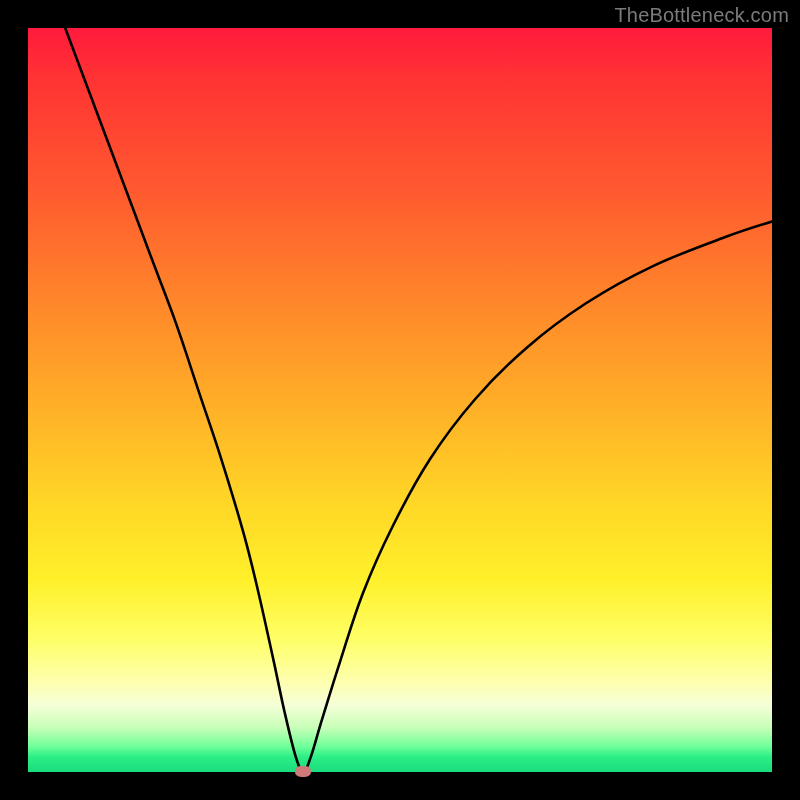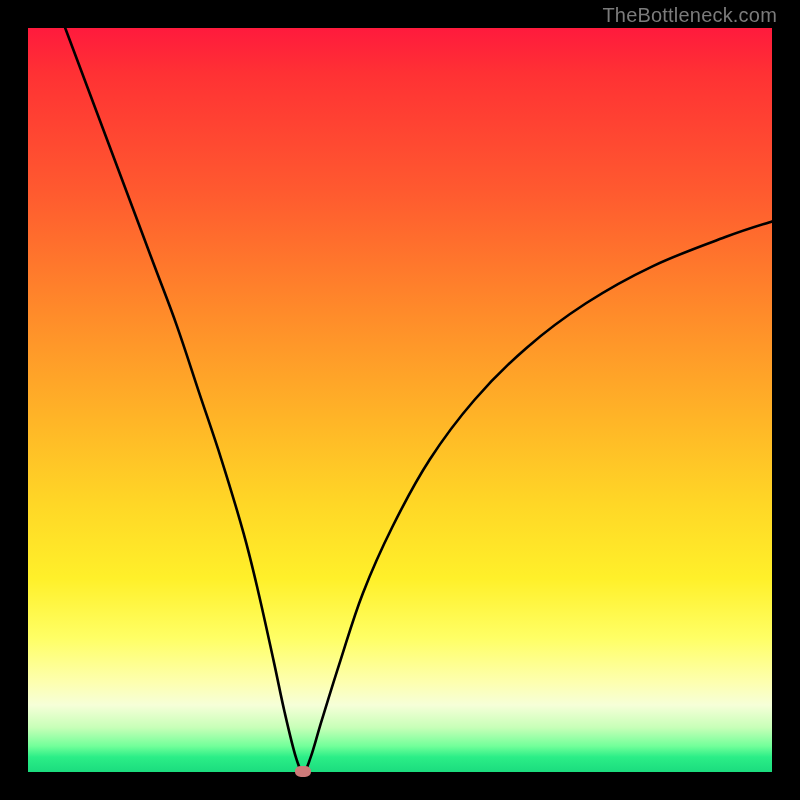--- a/index.html
+++ b/index.html
@@ -53,21 +53,21 @@
   .marker {
     position: absolute;
     width: 16px;
     height: 11px;
     background: #cd7a79;
     border-radius: 6px / 5px;
   }
   .watermark {
     position: absolute;
     top: 4px;
-    right: 23px;
+    right: 11px;
     color: #7b7b7b;
     font-size: 20px;
     font-weight: 500;
     letter-spacing: 0.2px;
     user-select: none;
   }
 </style>
 </head>
 <body>
 

